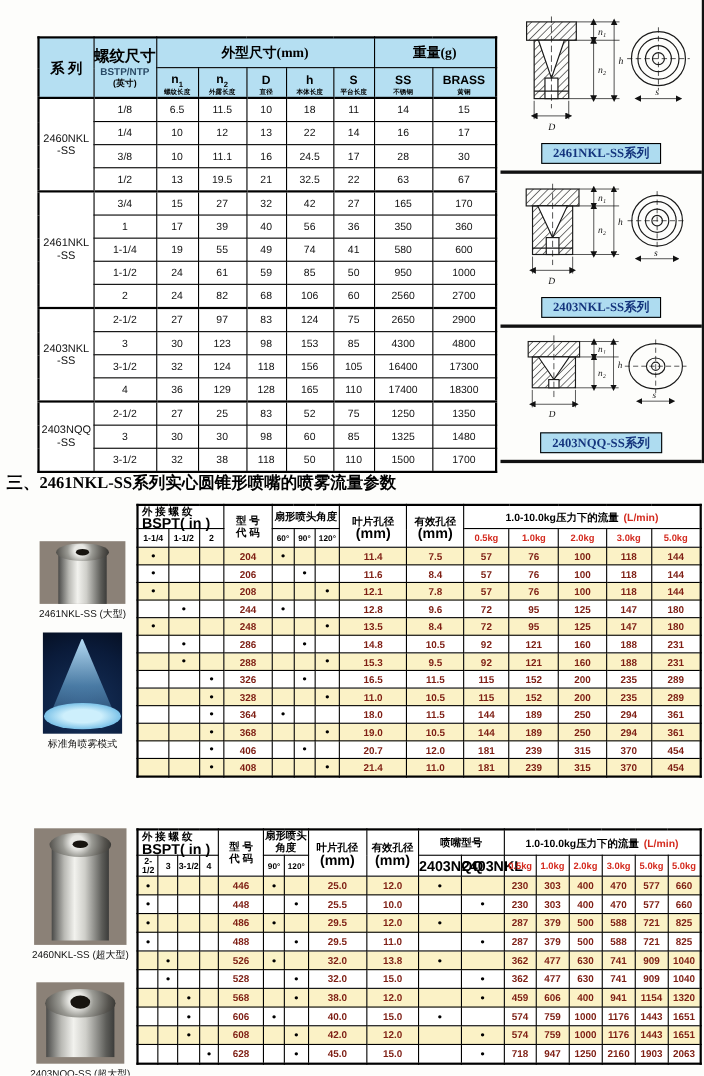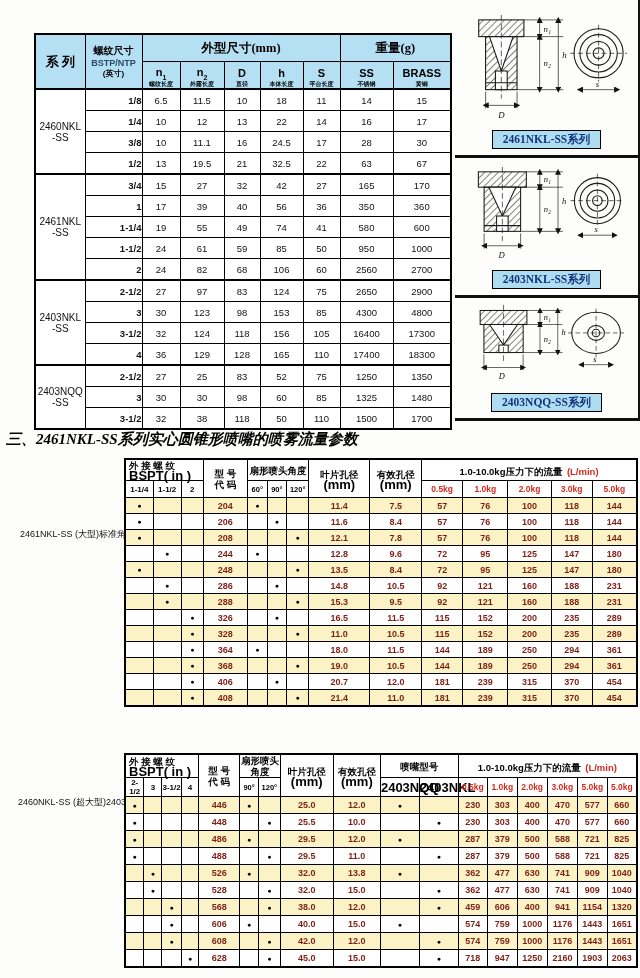--- a/index.html
+++ b/index.html
@@ -3,46 +3,46 @@
 <meta charset="utf-8">
 <style>
   html,body{margin:0;padding:0;background:#fff;}
   .page{position:relative;width:640px;height:978px;background:#fdfdfb;font-family:"Liberation Sans",sans-serif;overflow:hidden;}
 
   
   .spec-table{position:absolute;left:34px;top:33px;width:416px;border-collapse:collapse;table-layout:fixed;border:2px solid #000;}
   .spec-table th,.spec-table td{border:1px solid #000;padding:0;text-align:center;vertical-align:middle;}
   .spec-table thead th{background:#b5dff2;}
   .spec-table .th-series{font-size:13px;font-weight:bold;font-family:"Liberation Serif",serif;}
-  .spec-table .th-thread .l1{font-size:10px;font-weight:bold;font-family:"Liberation Serif",serif;}
+  .spec-table .th-thread .l1{font-size:14px;font-weight:bold;font-family:"Liberation Serif",serif;}
   .spec-table .th-thread .l2{font-size:9px;font-weight:bold;color:#2a4a66;}
   .spec-table .th-thread .l3{font-size:8px;}
   .spec-table .th-group{font-size:12.5px;font-weight:bold;font-family:"Liberation Serif",serif;height:26px;}
   .spec-table .th-dim .sym{font-size:11px;font-weight:bold;}
   .spec-table .th-dim sub{font-size:7px;}
   .spec-table .th-dim .sub-label{font-size:6px;display:block;line-height:7px;}
   .spec-table tbody td{height:20px;font-size:9.5px;color:#111;background:#fff;}
-  .spec-table tbody td.t-col{font-weight:bold;text-align:right;}
+  .spec-table tbody td.t-col{font-weight:normal;}
   .spec-table tbody td.series-cell{font-size:10px;line-height:11px;}
   .spec-table tr.group-start td{border-top:2px solid #000;}
 
   
   .diagrams-col{position:absolute;left:455px;top:0;width:183px;height:421px;border-right:3px solid #111;}
   .diagram-panel{box-sizing:border-box;border-bottom:3px solid #111;display:flex;flex-direction:column;align-items:center;justify-content:flex-end;padding-bottom:6px;}
   .diagram-panel svg{display:block;}
   .diagram-label{background:#aedcf0;border:1px solid #000;color:#15357d;font-family:"Liberation Serif",serif;font-weight:bold;font-size:11.5px;padding:1px 10px;margin-top:4px;white-space:nowrap;}
   .dimtext{font-family:"Liberation Serif",serif;font-style:italic;font-size:9px;fill:#111;}
 
   
-  .section-title{position:absolute;left:6px;font-family:"Liberation Serif",serif;font-weight:bold;font-size:15px;color:#000;white-space:nowrap;font-style:italic;}
+  .section-title{position:absolute;left:6px;font-family:"Liberation Serif",serif;font-weight:bold;font-size:15px;color:#000;white-space:nowrap;}
   .title-3{top:430px;}
   .title-4{top:729px;}
 
   
-  .photo-col{position:absolute;width:110px;display:flex;flex-direction:row;align-items:center;}
+  .photo-col{position:absolute;width:110px;display:flex;flex-direction:column;align-items:center;}
   .photos-3{left:20px;top:492px;}
   .photos-4{left:18px;top:753px;}
   .photo{position:relative;overflow:hidden;}
   .photo-caption{font-size:9px;color:#111;margin:3px 0 10px 0;white-space:nowrap;}
   .photo-metal{background:#8b8177;}
   .cyl{position:absolute;left:50%;transform:translateX(-50%);background:linear-gradient(90deg,#4a4a48,#b9b9b4 22%,#f2f2ee 40%,#cfcfca 58%,#5c5c58 88%,#3c3c3a);}
   .cyl-cap{position:absolute;left:50%;transform:translateX(-50%);border-radius:50%;background:radial-gradient(circle at 45% 40%,#e8e8e4 0 18%,#9a9a94 40%,#55534e 75%,#2f2e2b);}
   .cyl-hole{position:absolute;left:50%;transform:translateX(-50%);border-radius:50%;background:#17140f;}
   .photo-spray{background:radial-gradient(circle at 50% 75%,#16325c 0,#0a1b3a 70%,#061024);}
   .spray-cone{position:absolute;left:6%;top:6%;width:88%;height:78%;

